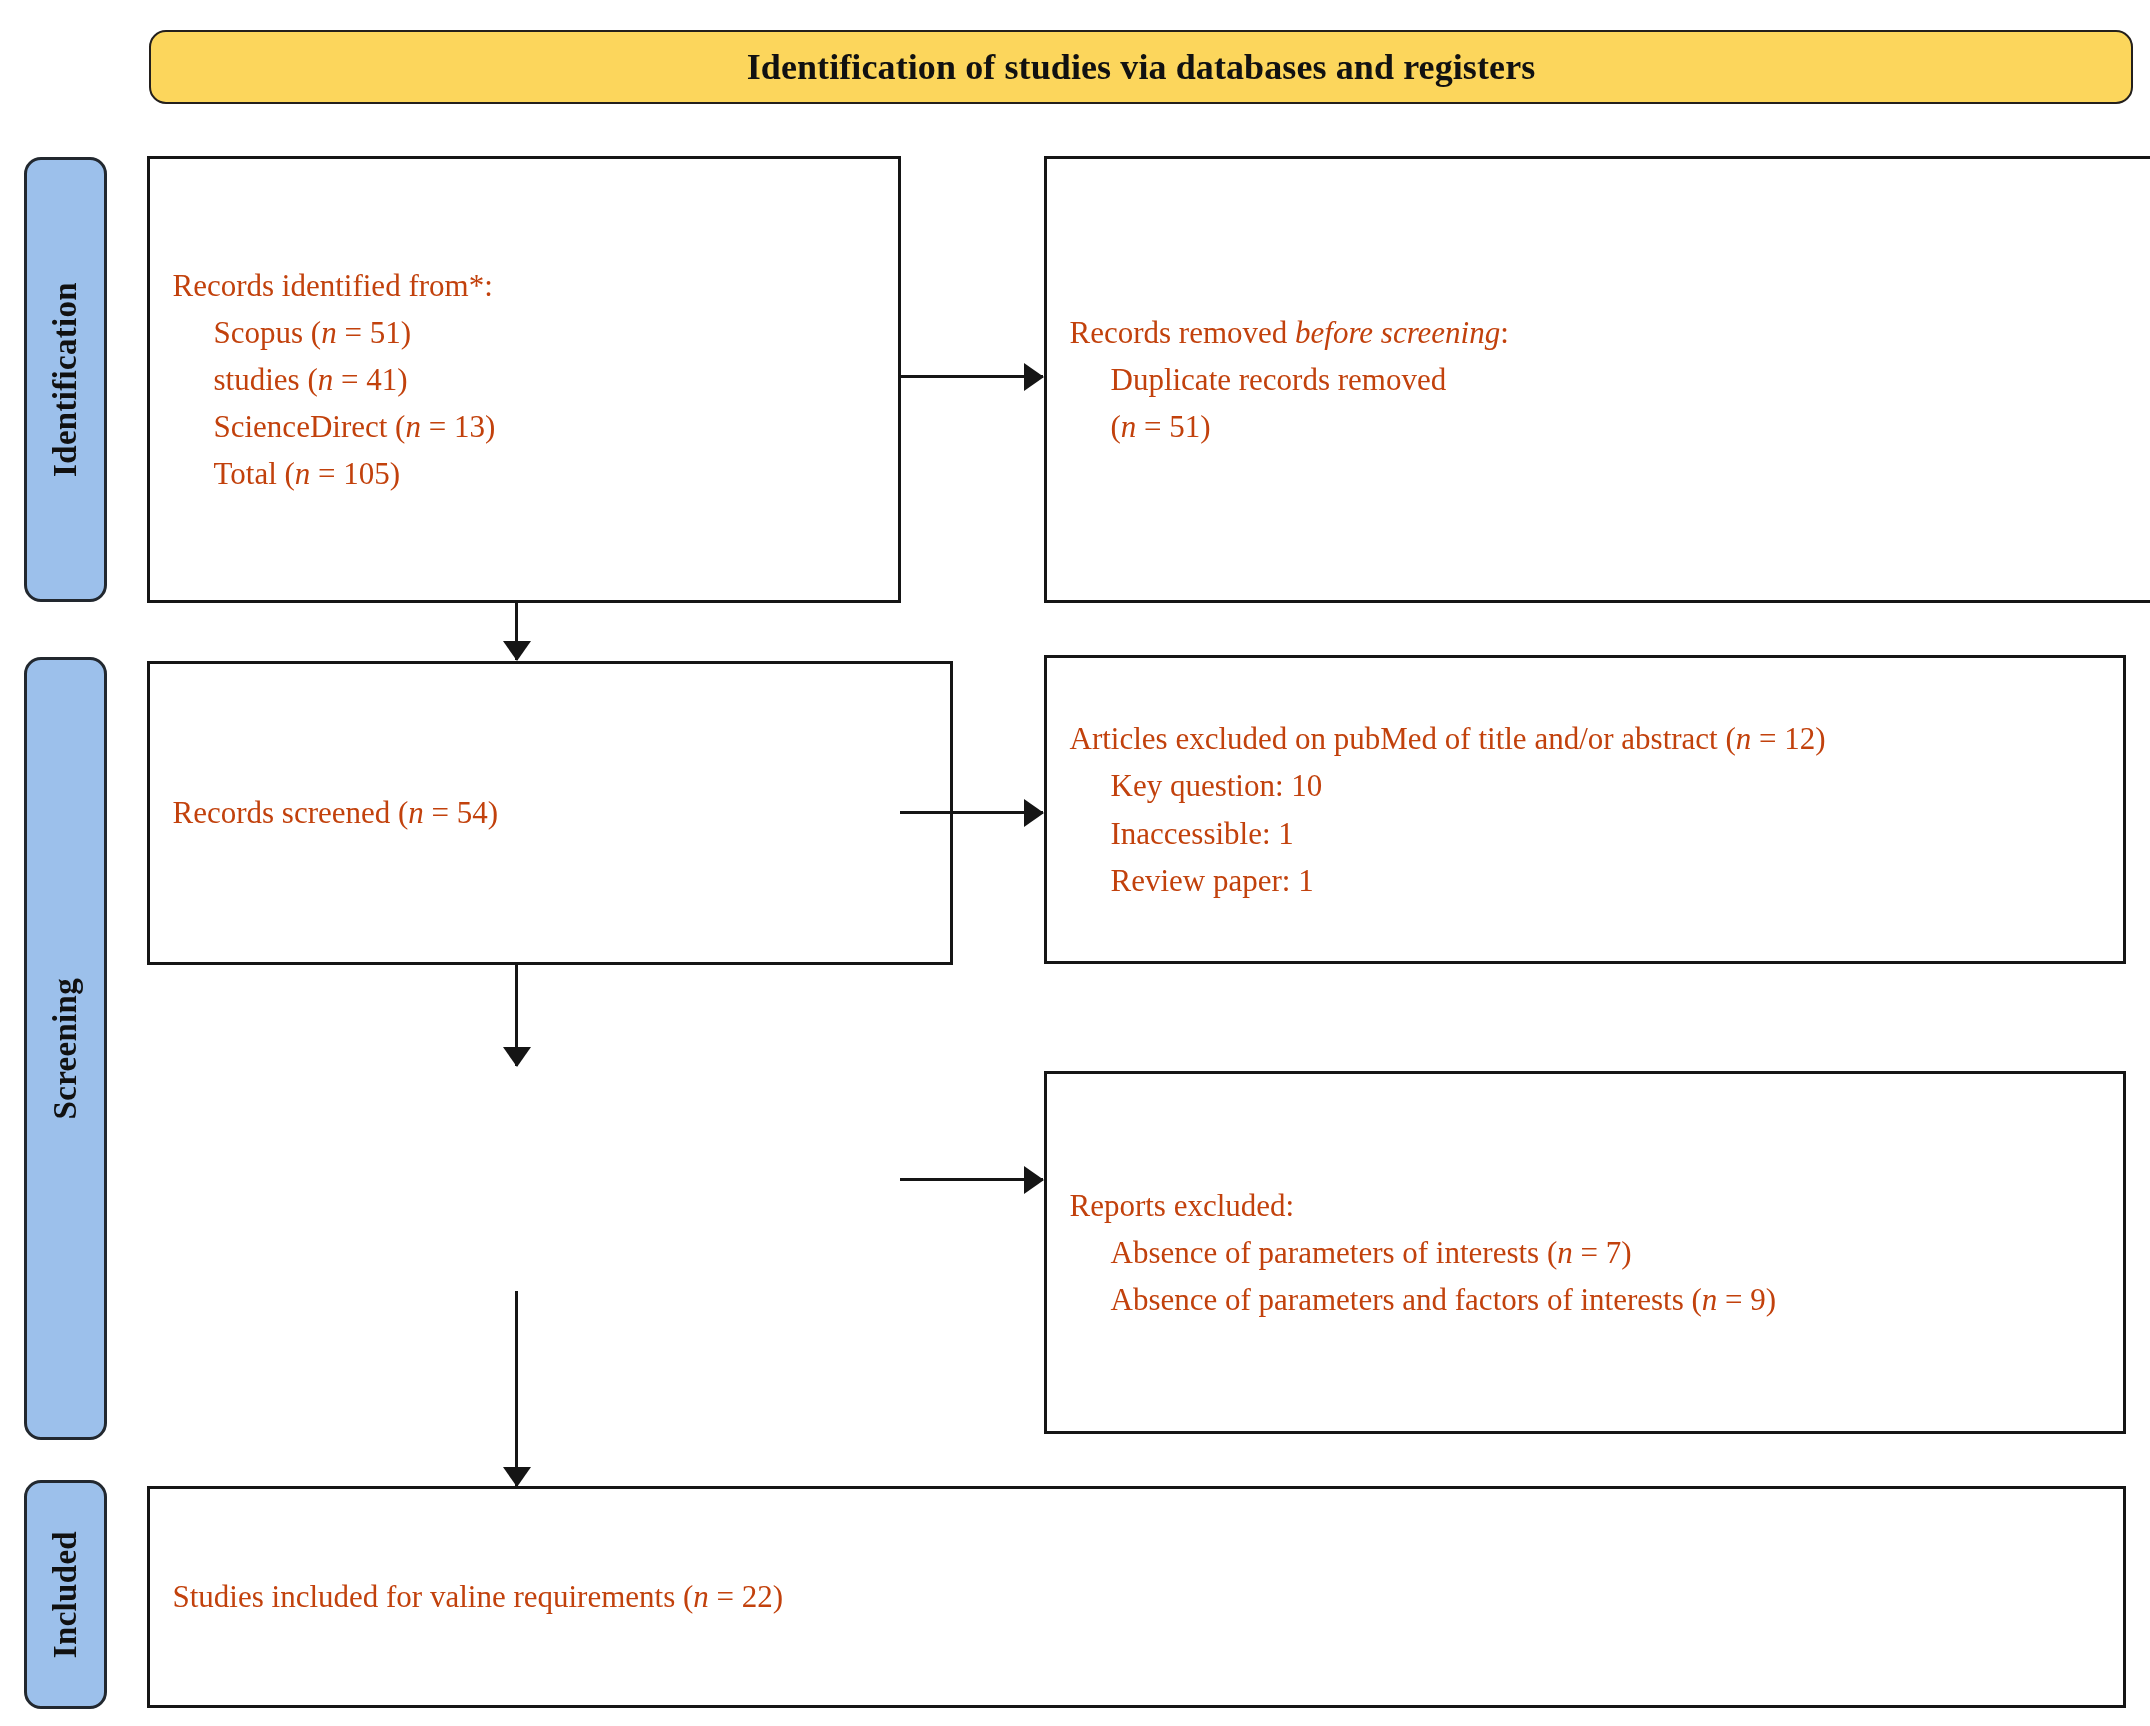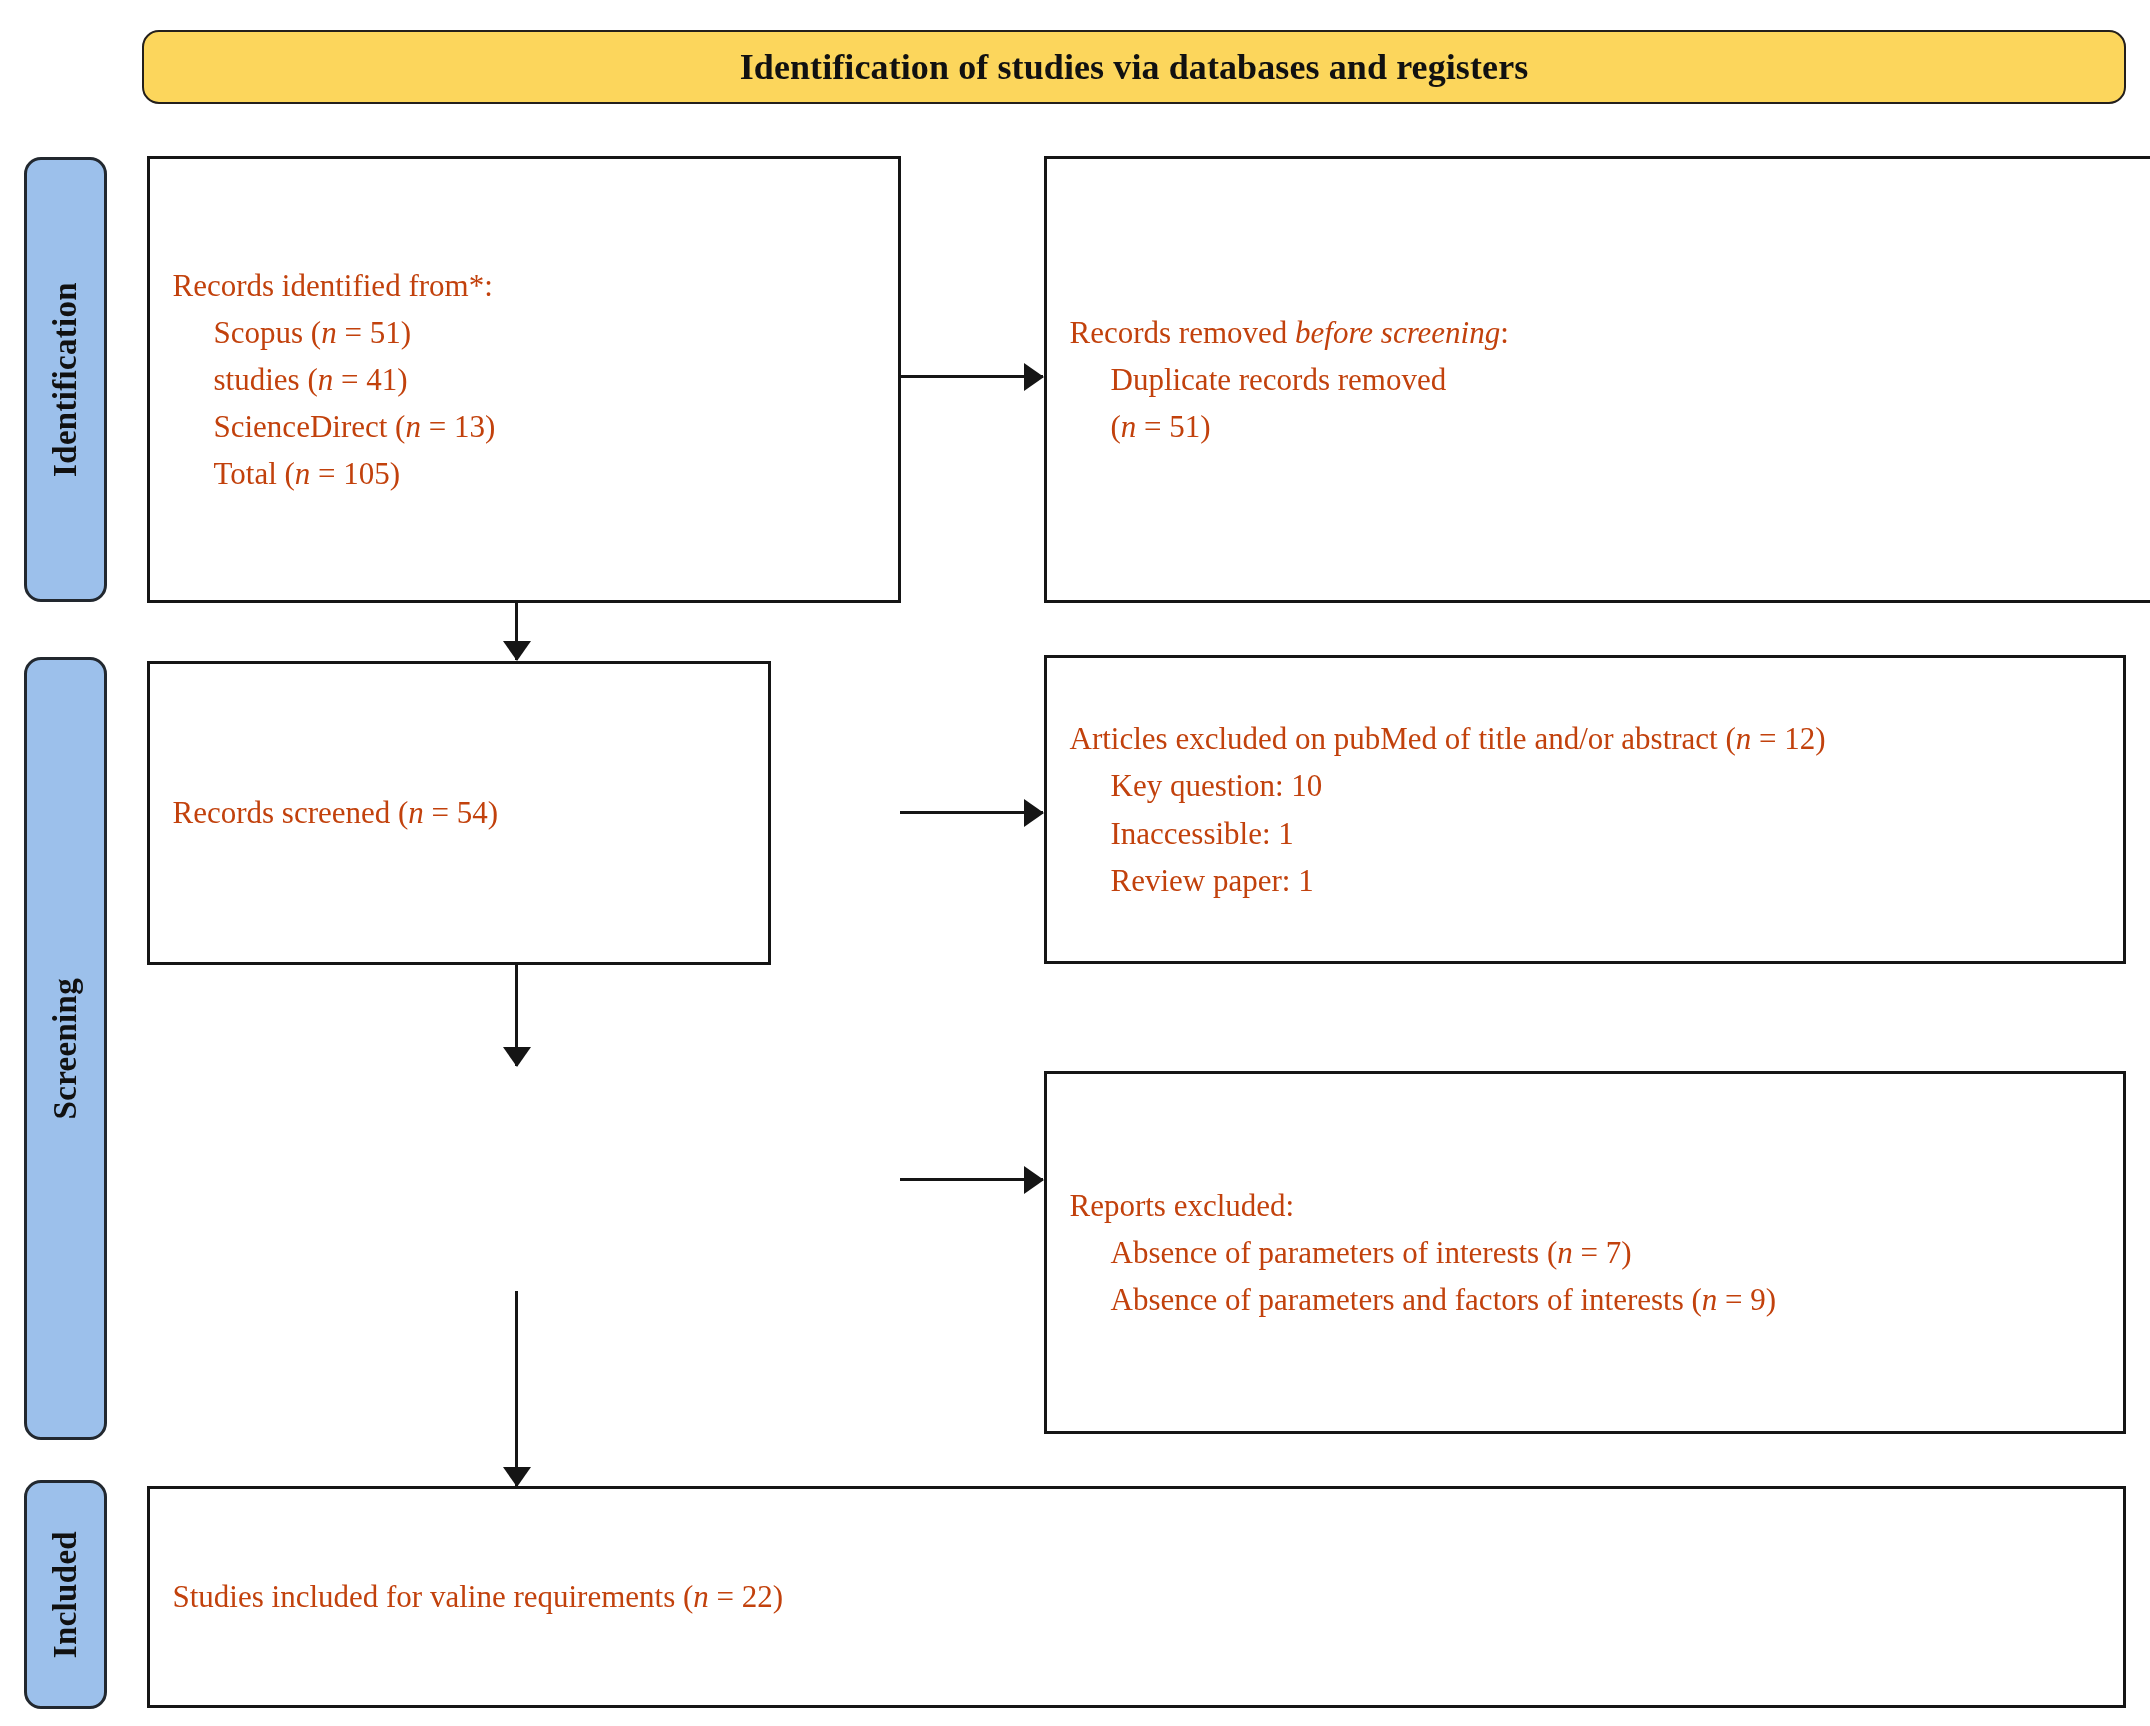--- a/index.html
+++ b/index.html
@@ -84,21 +84,21 @@
     line-height: 1.52;
     white-space: nowrap;
     color: #c2410c;
   }
   .fbox .line.indent { padding-left: 41px; }
   .it { font-style: italic; }
 
   
   #box-identified     { left: 147px;  top: 156px;  width: 754px; height: 447px; }
   #box-removed        { left: 1044px; top: 156px;  width: 1184px; height: 447px; }
-  #box-screened-54    { left: 147px;  top: 661px; width: 624px; height: 304px; }
+  #box-screened-54    { left: 147px;  top: 661px; width: 806px; height: 304px; }
   #box-excluded-title { left: 1044px; top: 655px;  width: 1082px; height: 309px; }
   #box-screened-42    { left: 147px;  top: 1067px; width: 754px; height: 225px; }
   #box-reports-excl   { left: 1044px; top: 1071px; width: 1082px; height: 363px; }
   #box-included       { left: 147px;  top: 1486px; width: 1979px; height: 222px; }
 
   #box-identified .line,
   #box-screened-54 .line,
   #box-screened-42 .line,
   #box-included .line { }
 
@@ -141,21 +141,21 @@
   #arrow-v-3 { left: 515px; top: 1291px; height: 195px; }
   #arrow-h-1 { left: 900px; top: 375px;  width: 143px; }
   #arrow-h-2 { left: 900px; top: 811px; width: 143px; }
   #arrow-h-3 { left: 900px; top: 1178px; width: 143px; }
 </style>
 </head>
 <body>
 
 <div id="stage">
 
-  <div class="banner" id="banner" style="background: rgb(252, 214, 92); border-color: rgb(35, 31, 28);">
+  <div class="banner" id="banner" style="background: rgb(252, 214, 92); border-color: rgb(35, 31, 28); margin-left: 7px;">
     <span class="banner-text">Identification of studies via databases and registers</span>
   </div>
 
   <div class="stage-label" id="label-identification" style="background: rgb(156, 192, 235); border-color: rgb(34, 40, 47);">
     <span class="vtext">Identification</span>
   </div>
   <div class="stage-label" id="label-screening" style="background: rgb(156, 192, 235); border-color: rgb(34, 40, 47);">
     <span class="vtext">Screening</span>
   </div>
   <div class="stage-label" id="label-included" style="background: rgb(156, 192, 235); border-color: rgb(34, 40, 47);">

